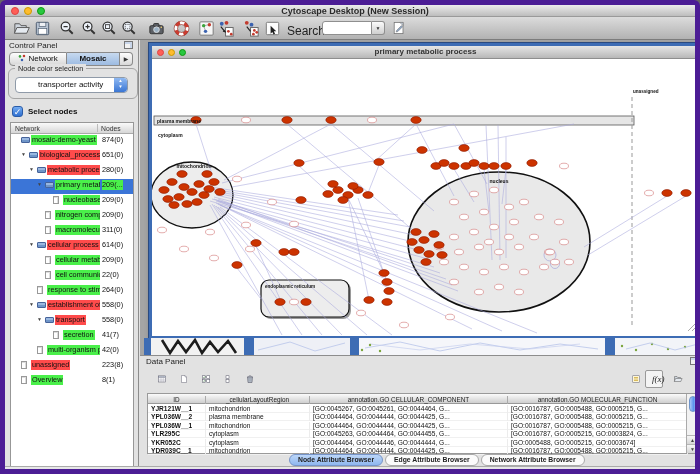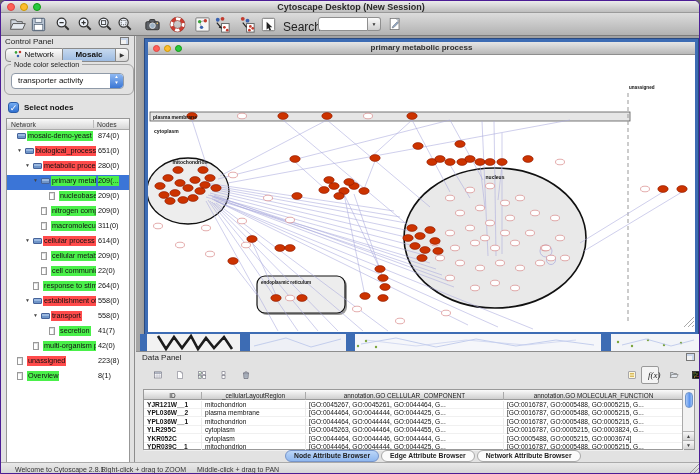--- a/index.html
+++ b/index.html
@@ -1,18 +1,18 @@
 <!DOCTYPE html>
 <html><head>
 <meta charset="utf-8">
 <style>
   html,body{margin:0;padding:0;background:#666;}
   *{box-sizing:border-box;}
   .app{position:relative;width:700px;height:474px;background:#e2e2e2;font-family:"Liberation Sans",sans-serif;
-       border:1px solid #4c1d95;border-radius:6px 6px 0 0;overflow:hidden;color:#111;}
+       border:5px solid #4c1d95;border-radius:6px 6px 0 0;overflow:hidden;color:#111;}
   
   .tb{position:absolute;left:0;top:0;width:700px;height:12px;background:linear-gradient(#ececec,#bdbdbd);border-bottom:1px solid #9a9a9a;}
   .light{position:absolute;top:2px;width:8px;height:8px;border-radius:50%;}
   .title{position:absolute;left:0;right:0;top:1px;text-align:center;font-size:9px;font-weight:bold;color:#2a2a2a;}
   .toolbar{position:absolute;left:0;top:12px;width:700px;height:23px;background:linear-gradient(#dcdcdc,#b2b2b2);border-bottom:1px solid #7c7c7c;}
   .tbi{position:absolute;top:2px;width:19px;height:19px;}
   .tbi svg{width:100%;height:100%;}
   .srch-label{position:absolute;left:282px;top:7px;font-size:12px;color:#222;}
   .srch{position:absolute;left:317px;top:4px;width:50px;height:14px;border:1px solid #8f8f8f;border-radius:3px 0 0 3px;background:#fff;font-size:8px;padding:0 2px;}
   .srch-arr{position:absolute;left:367px;top:4px;width:13px;height:14px;border:1px solid #8f8f8f;border-left:none;border-radius:0 3px 3px 0;background:linear-gradient(#fbfbfb,#cfcfcf);font-size:5px;color:#333;text-align:center;line-height:13px;}
@@ -20,21 +20,21 @@
   .cp{position:absolute;left:0;top:35px;width:134px;height:426px;background:#e2e2e2;border-right:1px solid #8d8d8d;}
   .cp-title{position:absolute;left:4px;top:1px;font-size:8px;color:#222;}
   .float-ic{position:absolute;width:9px;height:8px;border:1px solid #777;background:#f2f2f2;box-shadow:inset -2px 2px #c9d6ea;}
   .seg{position:absolute;left:4px;top:12px;height:14px;display:flex;}
   .segb{height:14px;border:1px solid #8a8a8a;font-size:8px;line-height:12px;text-align:center;background:linear-gradient(#fdfdfd,#d8d8d8);white-space:nowrap;overflow:hidden;}
   .seg-net{width:58px;border-radius:4px 0 0 4px;}
   .seg-mos{width:53px;border-left:none;background:linear-gradient(#c7d9ef,#9dbbe2);font-weight:bold;}
   .seg-arr{width:13px;border-left:none;border-radius:0 4px 4px 0;font-size:6px;color:#333;}
   .gbox{position:absolute;left:3px;top:28px;width:130px;height:31px;border:1px solid #a5a5a5;border-radius:6px;}
   .gbox-l{position:absolute;left:6px;top:-5px;background:#e2e2e2;padding:0 3px;font-size:7.2px;color:#222;}
-  .combo{position:absolute;left:6px;top:8px;width:113px;height:16px;border:1px solid #8f9aa8;border-radius:4px;background:#fff;font-size:8px;line-height:14px;padding-left:6px;overflow:hidden;}
+  .combo{position:absolute;left:6px;top:8px;width:113px;height:16px;border:1px solid #8f9aa8;border-radius:4px;background:#fff;font-size:8px;line-height:14px;padding-left:22px;overflow:hidden;}
   .combo-btn{position:absolute;right:0;top:0;width:13px;height:14px;background:linear-gradient(#8fb9f3,#3a76d4);border-radius:0 3px 3px 0;color:#fff;font-size:4.5px;line-height:6px;text-align:center;}
   .cbrow{position:absolute;left:7px;top:66px;height:12px;}
   .cbx{position:absolute;left:0;top:0;width:11px;height:11px;border:1px solid #2a5ca8;border-radius:3px;background:linear-gradient(#74acf2,#2f6fd0);color:#fff;font-size:9px;line-height:10px;text-align:center;}
   .cbl{position:absolute;left:16px;top:1px;font-size:8px;font-weight:bold;white-space:nowrap;}
   .tree{position:absolute;left:5px;top:66px;width:124px;height:356px;background:#fff;border:1px solid #979797;top:82px;}
   .tree-head{position:absolute;left:0;top:0;width:100%;height:11px;background:linear-gradient(#fafafa,#d6d6d6);border-bottom:1px solid #aaa;font-size:6.8px;color:#333;}
   .tree-head .c1{position:absolute;left:4px;top:2px;}
   .tree-head .c2{position:absolute;left:90px;top:2px;}
   .tree-head .dv{position:absolute;left:86px;top:1px;bottom:1px;width:1px;background:#bbb;}
   #tree-rows{position:absolute;left:0;top:11px;right:0;bottom:0;overflow:hidden;}

